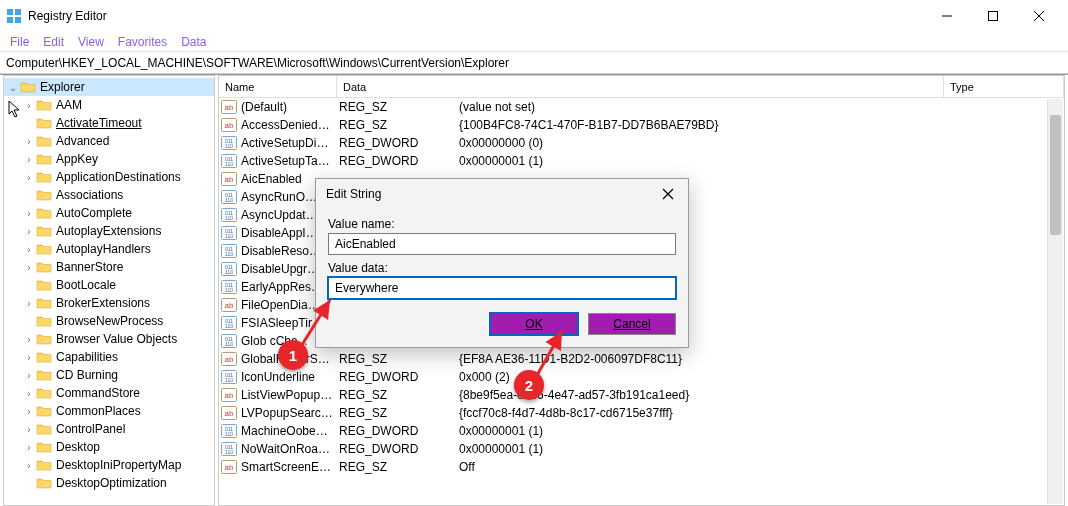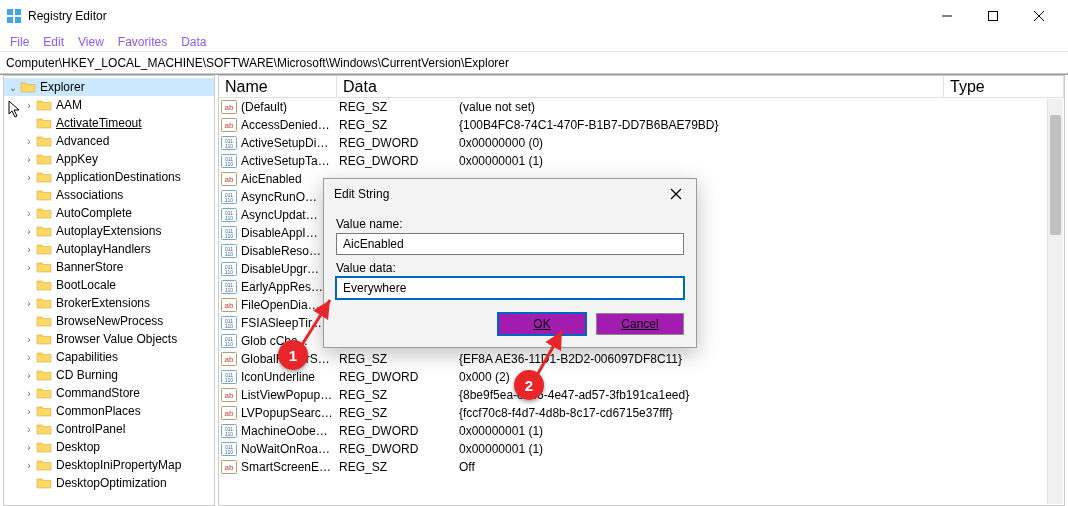--- a/index.html
+++ b/index.html
@@ -15,36 +15,36 @@
   .addr-line { height: 1px; background: #999; }
   .content { display: flex; height: calc(100% - 32px - 20px - 22px - 1px); position: relative; }
   .tree-pane { width: 212px; border: 1px solid #ccc; margin: 0 0 0 3px; overflow: hidden; position: relative; }
   .tree { padding: 2px 0; }
   .tree-row { display: flex; align-items: center; height: 18px; padding-left: 0; white-space: nowrap; }
   .tree-row.sel { background: #cce8ff; }
   .tree-row .tw { width: 14px; text-align: center; color: #6b6b6b; font-size: 10px; }
   .tree-row .tw.hidden { visibility: hidden; }
   .folder-icon { width: 16px; height: 14px; display: inline-flex; margin-right: 4px; }
   .values-pane { flex: 1; border: 1px solid #ccc; margin: 0 3px 0 3px; position: relative; overflow: hidden; }
-  .columns { display: flex; height: 22px; border-bottom: 1px solid #e0e0e0; align-items: center; font-size: 16px; }
+  .columns { display: flex; height: 22px; border-bottom: 1px solid #e0e0e0; align-items: center; font-size: 11px; }
   .col { padding-left: 6px; border-right: 1px solid #e0e0e0; height: 100%; display: flex; align-items: center; }
   .col.name { width: 118px; }
   .col.type { width: 120px; }
   .col.data { flex: 1; }
   .rows { overflow: hidden; }
   .row { display: flex; height: 18px; align-items: center; font-size: 12px; }
   .row .c-name { width: 114px; display: flex; align-items: center; padding-left: 2px; overflow: hidden; white-space: nowrap; }
   .row .c-type { width: 120px; padding-left: 6px; }
   .row .c-data { flex: 1; padding-left: 6px; white-space: nowrap; }
   .val-icon { width: 16px; height: 14px; display: inline-flex; margin-right: 4px; flex-shrink: 0; }
   .row .c-name .txt { overflow: hidden; text-overflow: ellipsis; }
   .vscroll { position: absolute; right: 1px; top: 23px; bottom: 1px; width: 16px; background: #f0f0f0; border-left: 1px solid #e0e0e0; }
   .vscroll .thumb { position: absolute; left: 2px; right: 2px; top: 16px; height: 120px; background: #c0c0c0; border-radius: 2px; }
   
-  .dialog { position: absolute; left: 323px; top: 178px; width: 374px; background: #f3f3f3; border: 1px solid #9b9b9b; box-shadow: 0 6px 20px rgba(0,0,0,0.25); z-index: 20; }
+  .dialog { position: absolute; left: 315px; top: 178px; width: 374px; background: #f3f3f3; border: 1px solid #9b9b9b; box-shadow: 0 6px 20px rgba(0,0,0,0.25); z-index: 20; }
   .dlg-title { height: 30px; display: flex; align-items: center; padding: 0 10px; font-size: 12px; }
   .dlg-title .spacer { flex: 1; }
   .dlg-close { width: 20px; height: 20px; display: flex; align-items: center; justify-content: center; }
   .dlg-body { padding: 2px 12px 12px 12px; }
   .dlg-label { font-size: 12px; margin-top: 6px; }
   .dlg-input { width: 100%; height: 22px; border: 1px solid #7a7a7a; background: #fff; padding: 2px 6px; font-size: 12px; margin-top: 2px; }
   .dlg-input.focus { border: 1px solid #0067c0; outline: 1px solid #0067c0; }
   .dlg-buttons { display: flex; justify-content: flex-end; gap: 10px; margin-top: 14px; }
   .dlg-btn { width: 88px; height: 22px; border: 1px solid #888; background: #a21caf; font-size: 12px; display: flex; align-items: center; justify-content: center; text-decoration: underline; }
   .dlg-btn.primary { border: 1px solid #0067c0; outline: 1px solid #0067c0; }

